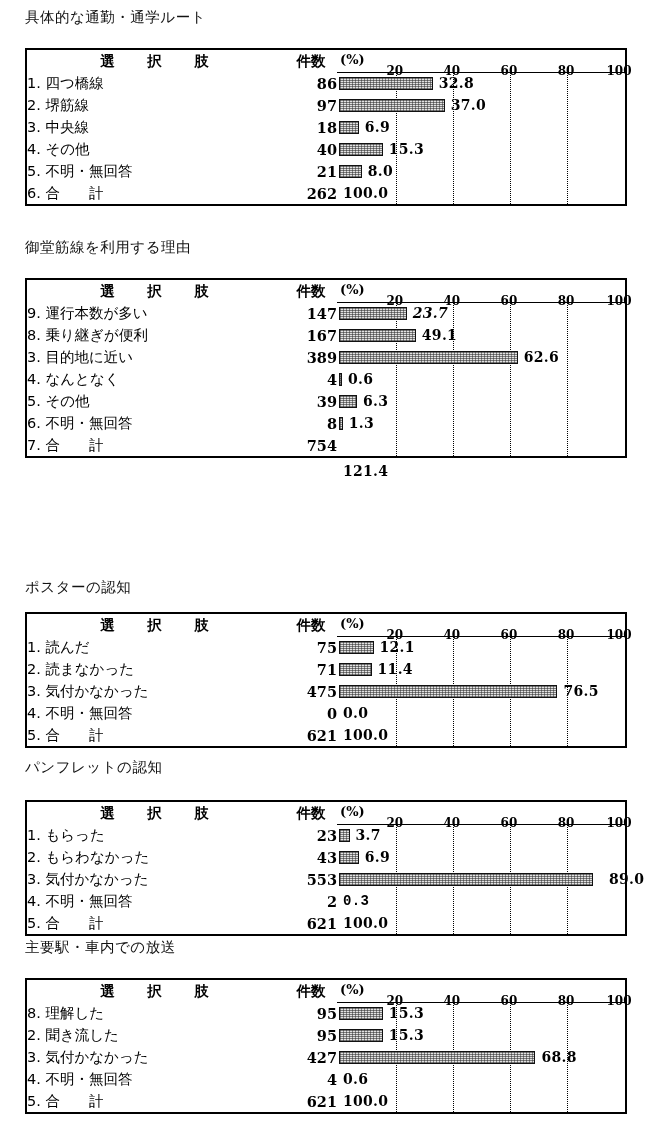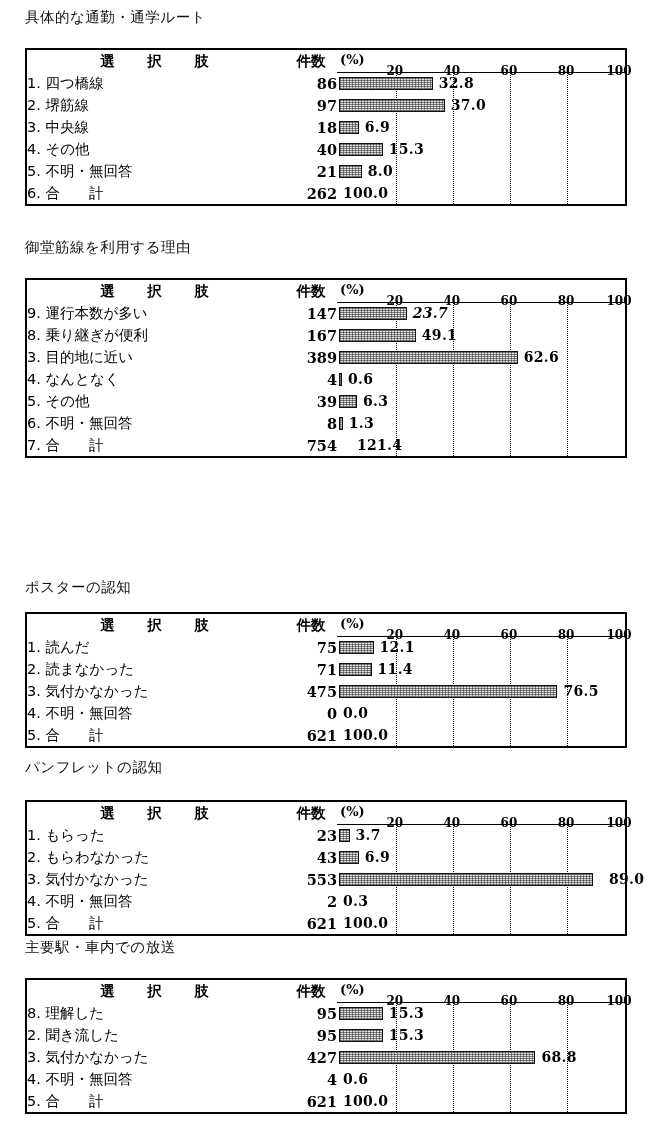--- a/index.html
+++ b/index.html
@@ -299,21 +299,21 @@
                     </div>
                     <div class="barrow">
                       <div class="bar" style="width: 17.9865px;"></div>
                       <span class="barlabel" style="left: 25.9865px;">6.3</span>
                     </div>
                     <div class="barrow">
                       <div class="bar" style="width: 3.7115px;"></div>
                       <span class="barlabel" style="left: 11.7115px;">1.3</span>
                     </div>
                     <div class="barrow">
-                      <span class="barlabel" style="left: 20px;">121.4</span>
+                      <span class="barlabel" style="left: 6px; margin-top: 26px;">121.4</span>
                     </div>
                   </div>
                 </td>
               </tr>
               <tr>
                 <td class="cell-choice">9. 運行本数が多い</td>
                 <td class="cell-count">147</td>
               </tr>
               <tr>
                 <td class="cell-choice">8. 乗り継ぎが便利</td>
@@ -452,21 +452,21 @@
                     </div>
                     <div class="barrow">
                       <div class="bar" style="width: 19.6995px;"></div>
                       <span class="barlabel" style="left: 27.6995px;">6.9</span>
                     </div>
                     <div class="barrow">
                       <div class="bar" style="width: 254.095px;"></div>
                       <span class="barlabel" style="left: 272px;">89.0</span>
                     </div>
                     <div class="barrow">
-                      <span class="barlabel" style="left: 6px;">0.3</span>
+                      <span class="barlabel" style="left: 6px; font-family: Liberation Mono, monospace;">0.3</span>
                     </div>
                     <div class="barrow">
                       <span class="barlabel" style="left: 6px;">100.0</span>
                     </div>
                   </div>
                 </td>
               </tr>
               <tr>
                 <td class="cell-choice">1. もらった</td>
                 <td class="cell-count">23</td>

